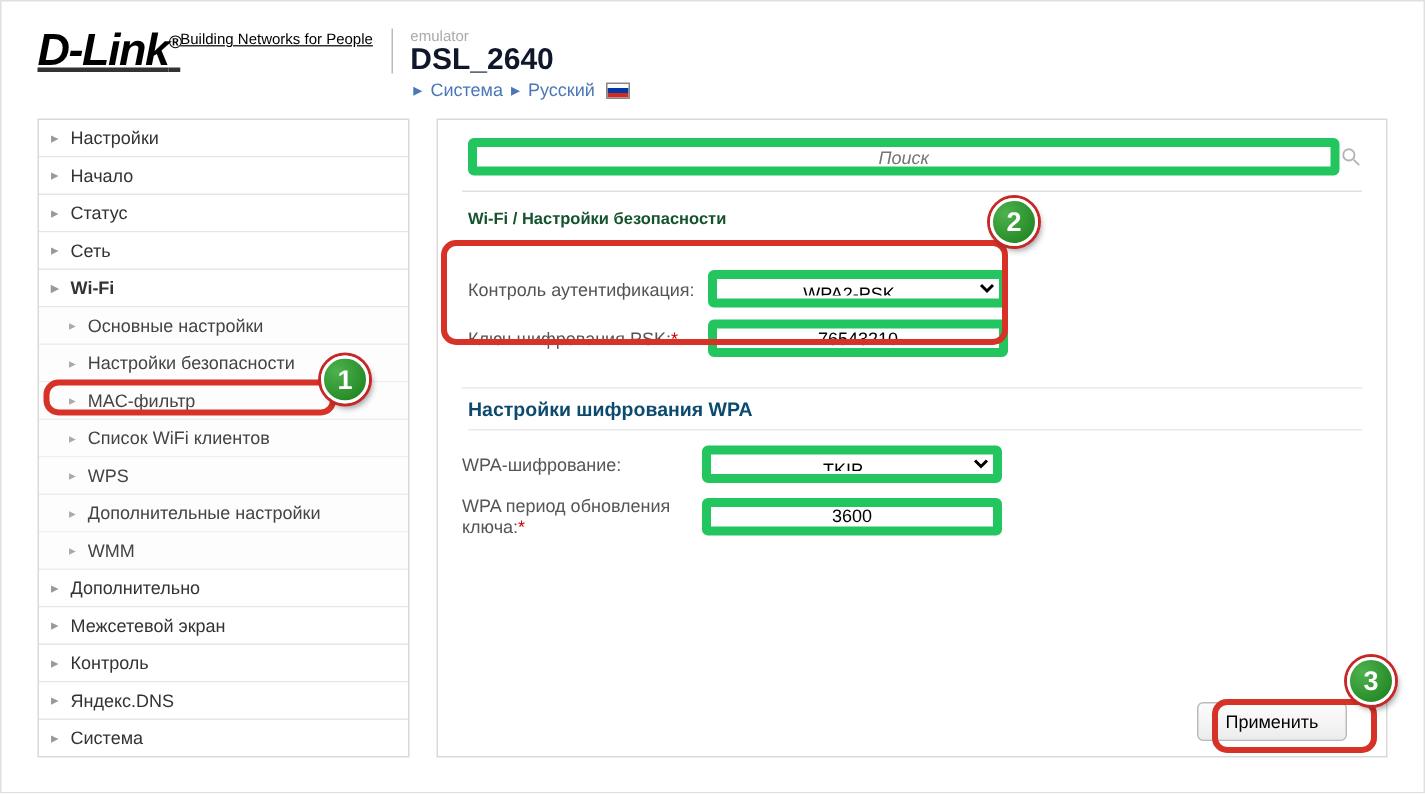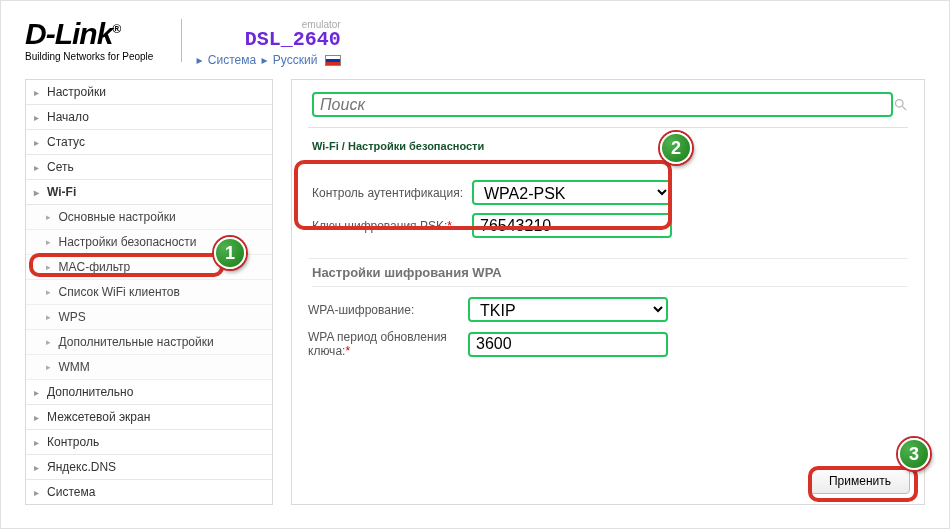--- a/index.html
+++ b/index.html
@@ -20,50 +20,50 @@
     position: relative;
   }
   
   .header {
     display: flex;
     align-items: flex-start;
     margin-bottom: 12px;
   }
   .logo-block {
     display: flex;
-    flex-direction: column;
-    padding-right: 28px;
+    flex-direction: row;
+    padding-right: 12px;
     border-right: 1px solid #bbb;
     margin-right: 12px;
+    text-decoration: underline;
   }
   .logo-main {
     font-size: 30px;
     font-weight: 900;
     font-style: italic;
     letter-spacing: -1px;
     color: #000;
     line-height: 1;
   }
   .logo-reg { font-size: 12px; vertical-align: super; }
   .logo-sub {
     font-size: 10px;
     color: #000;
     margin-top: 2px;
   }
-  .model-block { display: flex; flex-direction: column; align-items: flex-end; }
+  .model-block { display: flex; flex-direction: column; }
   .emulator {
     font-size: 10px;
     color: #aaa;
   }
   .model {
     font-size: 20px;
     font-weight: bold;
-    color: #6d28d9;
+    color: #0f172a;
     line-height: 1;
-    font-family: Liberation Mono, monospace;
   }
   .crumbs {
     margin-top: 3px;
     color: #4b77b8;
     font-size: 12px;
   }
   .crumb-arrow { color: #4b77b8; margin: 0 2px; }
   .flag {
     display: inline-block;
     width: 16px; height: 11px;
@@ -146,53 +146,54 @@
     font-size: 11px;
     font-weight: bold;
     margin: 6px 0 14px 4px;
   }
 
   .form-block {
     border-bottom: 1px solid #eaeaea;
     padding: 6px 4px 12px 4px;
   }
   .section-title {
-    color: #737373;
+    color: #0c4a6e;
     font-size: 13px;
     font-weight: bold;
     margin: 6px 0 10px 4px;
     border-bottom: 1px solid #eaeaea;
     padding-bottom: 6px;
   }
   .form-row {
     display: flex;
     align-items: center;
     margin: 8px 0;
   }
   .form-label {
     width: 160px;
     color: #555;
     font-size: 12px;
   }
   .req { color: #c00; }
   select, input[type=text] {
     width: 200px;
     height: 25px;
-    border: 2px solid #22c55e;
+    border: 6px solid #22c55e;
     border-radius: 4px;
     padding: 2px 6px;
-    font-size: 16px;
+    font-size: 12px;
     background: #fff;
+    text-align: center;
   }
   select { appearance: auto; }
 
   .apply-row {
     position: absolute;
     bottom: 10px;
-    right: 14px;
+    right: 26px;
   }
   .apply-btn {
     border: 1px solid #bbb;
     border-radius: 4px;
     background: linear-gradient(#fdfdfd,#ececec);
     padding: 5px 18px;
     font-size: 12px;
     cursor: pointer;
   }
 

